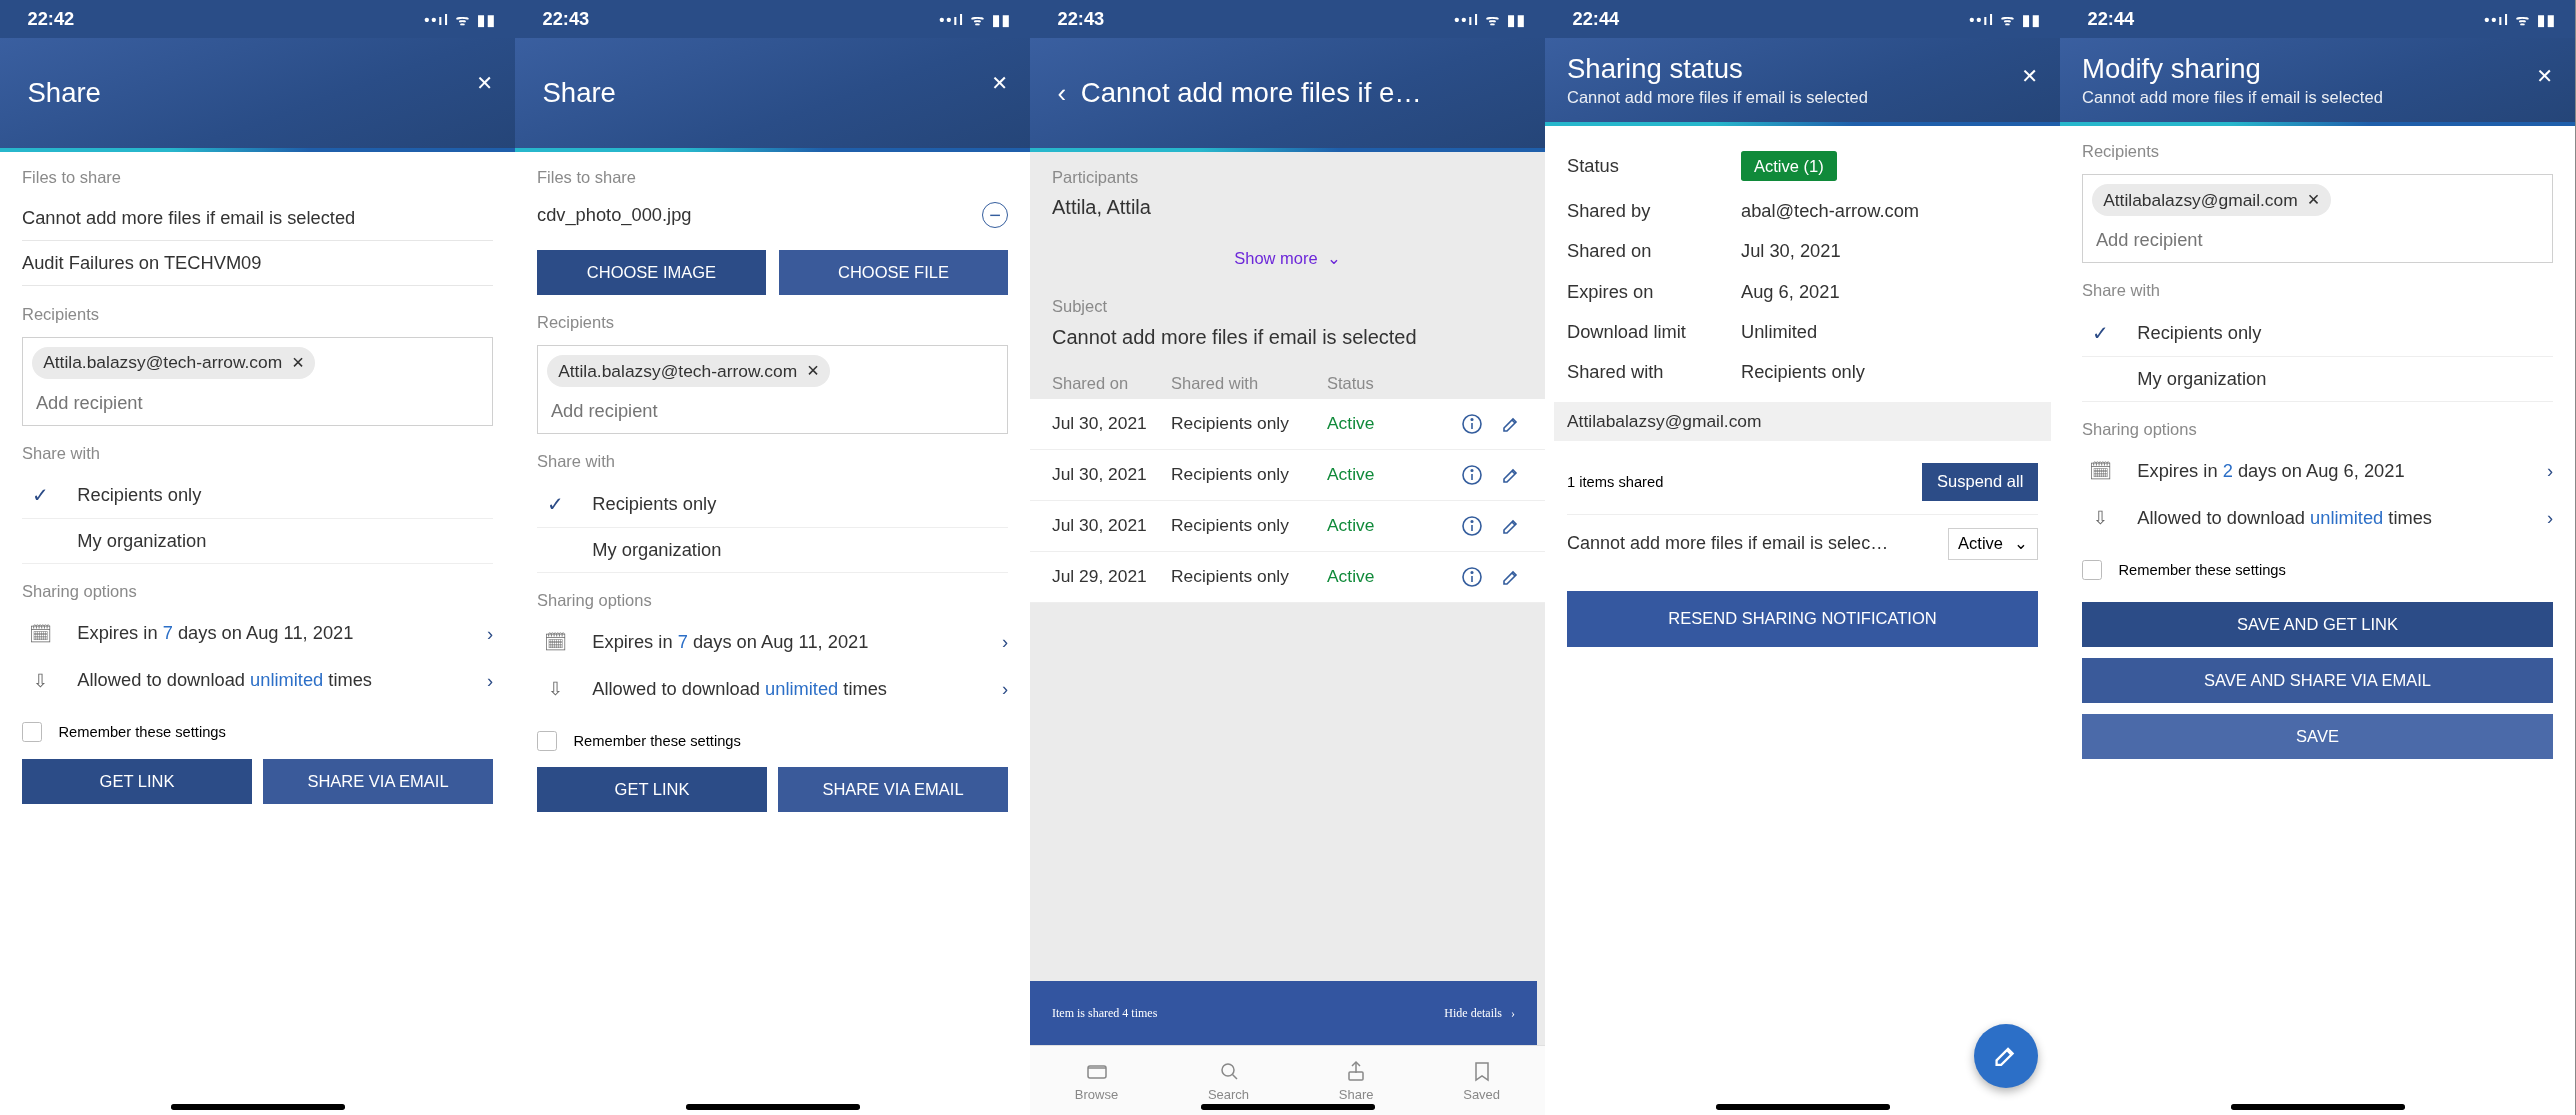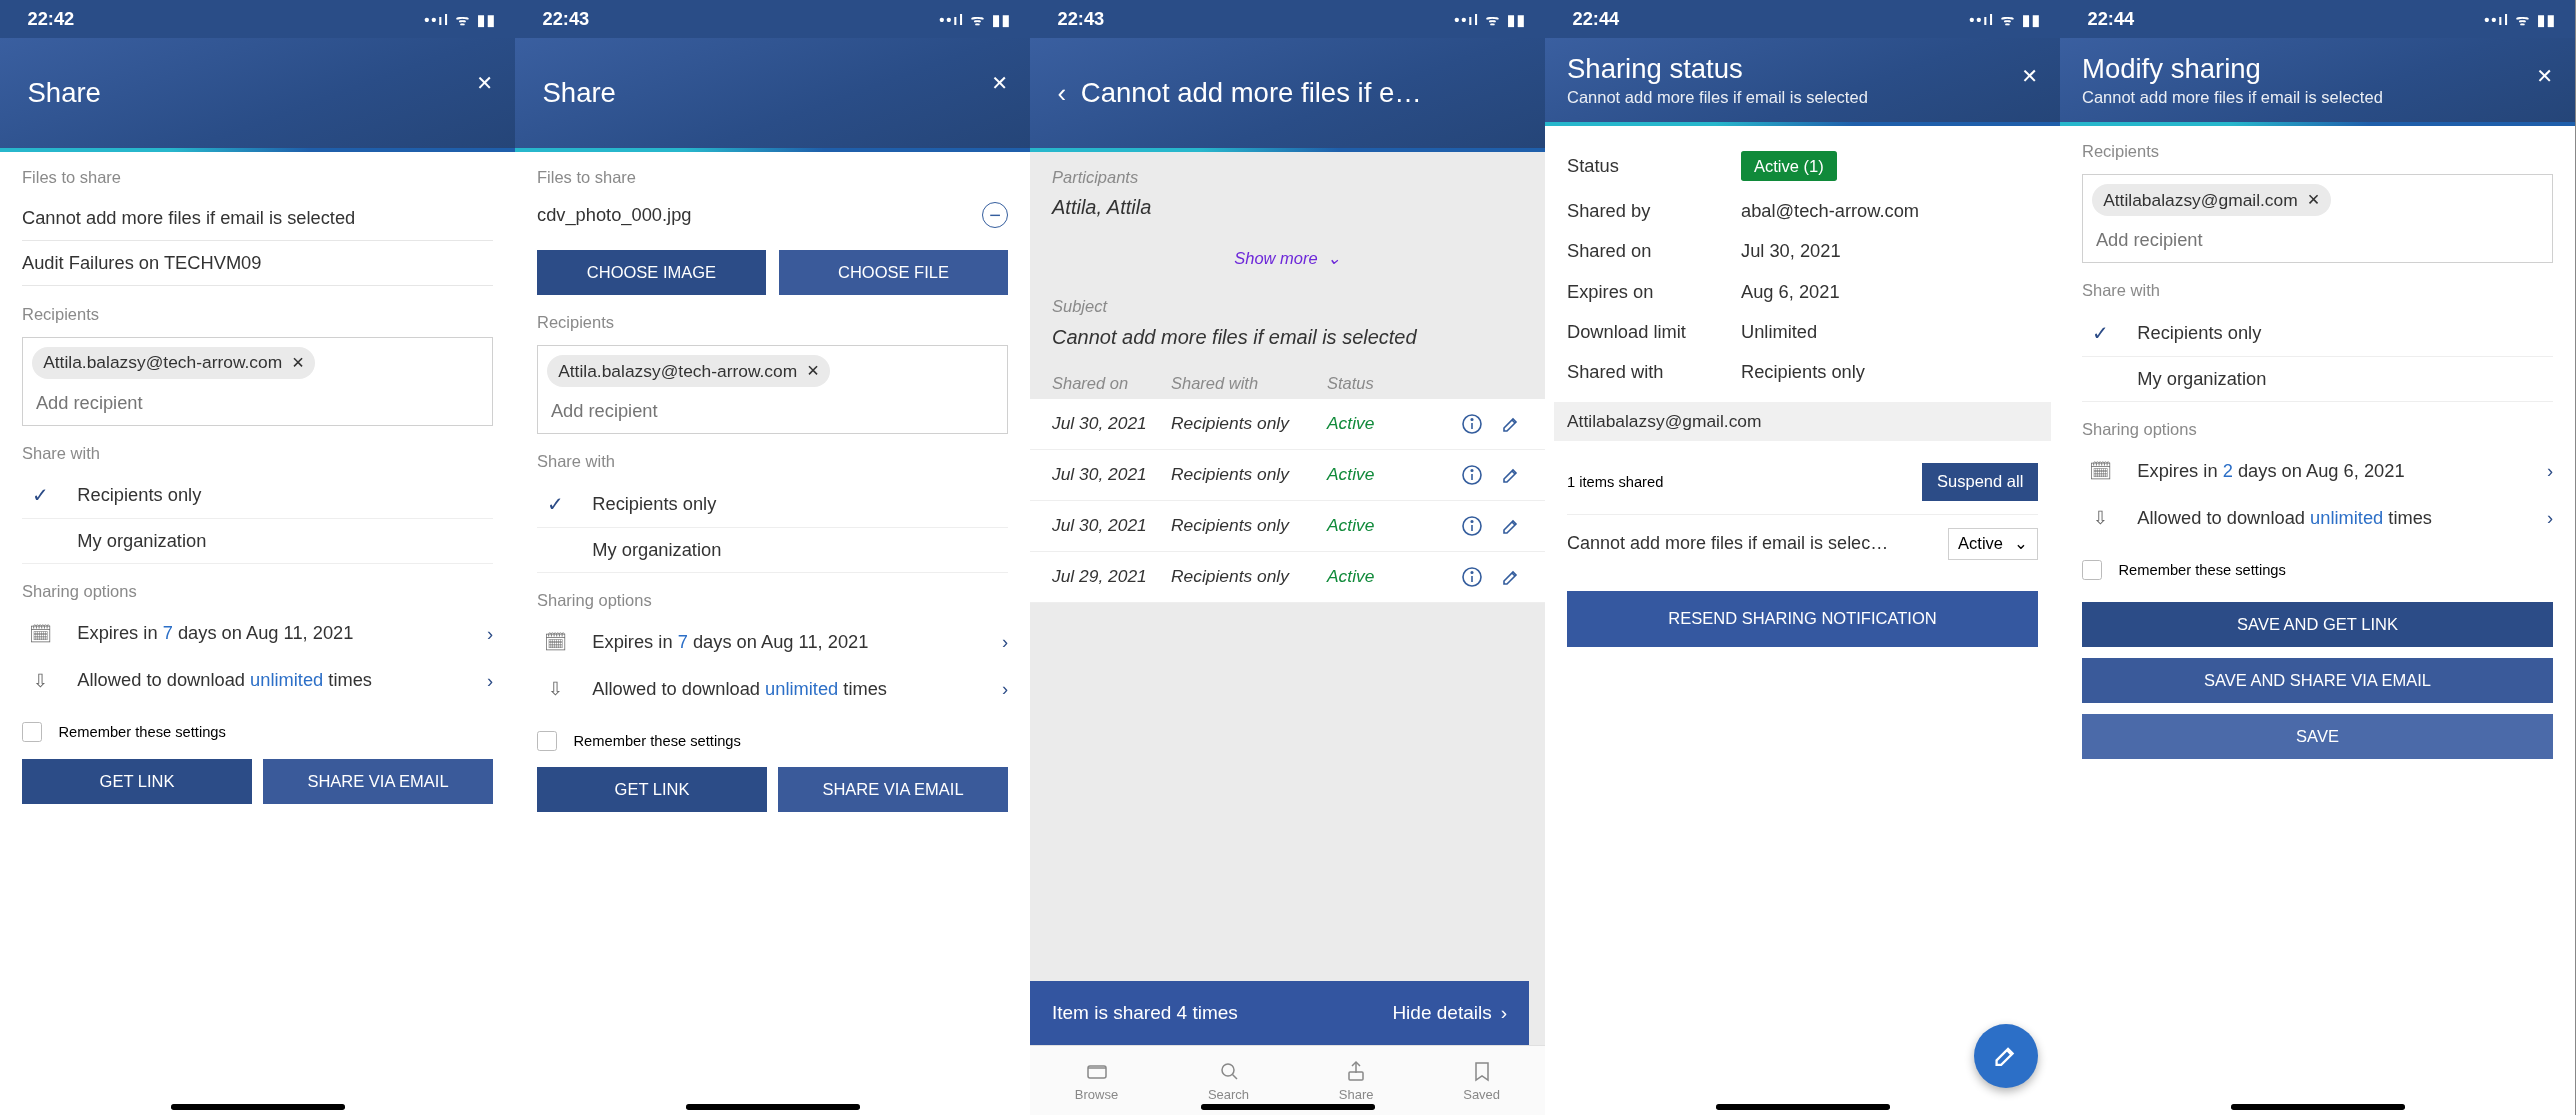--- a/index.html
+++ b/index.html
@@ -75,37 +75,37 @@
 .sharing-row .ic { width: 37px; text-align: center; color: #666; font-size: 18.3px; }
 .sharing-row .txt { flex: 1; font-size: 18.3px; color: #333; line-height: 1.35; }
 .sharing-row .chev { color: #2c4c87; font-size: 18.3px; }
 .link-blue { color: #2c6fc7; }
 .chk-row { display: flex; align-items: center; gap: 16.5px; padding-top: 18.3px; }
 .chkbox { width: 20px; height: 20px; border: 1.8px solid #bbb; border-radius: 2.7px; }
 .bottom-btns { display: flex; gap: 11px; padding: 16.5px 0 0 0; }
 .home-ind { position: absolute; bottom: 5.5px; left: 50%; transform: translateX(-50%); width: 174px; height: 5.5px; background: #000; border-radius: 2.7px; }
 
 
-.s3-content { background: #ebebeb; padding: 0; font-style: italic; }
+.s3-content { background: #ebebeb; padding: 0; }
 .s3-block { background: #ebebeb; padding: 16.5px 22px; }
 .s3-block .label { color: #8a8a8a; font-size: 16.5px; }
 .s3-block .val { font-size: 20px; color: #333; margin-top: 5.5px; }
 .showmore { text-align: center; color: #6d28d9; padding: 13px 0; font-size: 16.5px; }
 .s3-tableh { display: flex; padding: 9.2px 22px 5.5px 22px; background: #ebebeb; }
 .s3-tableh .c { font-size: 16.5px; color: #8a8a8a; }
 .s3-tableh .c1 { width: 119px; }
 .s3-tableh .c2 { width: 156px; }
 .s3-tableh .c3 { flex: 1; }
 .s3-row { display: flex; align-items: center; padding: 13px 22px; background: #fff; border-bottom: 0.9px solid #eee; }
 .s3-row .c1 { width: 119px; font-size: 17.4px; color: #333; }
 .s3-row .c2 { width: 156px; font-size: 17.4px; color: #333; }
 .s3-row .c3 { flex: 1; font-size: 17.4px; color: #108a3a; }
 .s3-row .icns { display: flex; gap: 14.7px; }
 .iconbtn { width: 24px; height: 24px; color: #345d9d; cursor: pointer; }
-.s3-bar { position: absolute; bottom: 70px; left: 0; right: 16px; height: 64px; background: #3355a0; color: #fff; display: flex; align-items: center; justify-content: space-between; padding: 0 22px; font-size: 19px; }
+.s3-bar { position: absolute; bottom: 70px; left: 0; right: 8px; height: 64px; background: #3355a0; color: #fff; display: flex; align-items: center; justify-content: space-between; padding: 0 22px; font-size: 12px; font-family: Liberation Serif, serif; }
 .s3-hide { display: flex; align-items: center; gap: 9px; }
 .tabbar { position: absolute; bottom: 0; left: 0; right: 0; height: 70px; background: #fafafa; display: flex; align-items: center; justify-content: space-around; border-top: 0.9px solid #e0e0e0; }
 .tabitm { display: flex; flex-direction: column; align-items: center; gap: 3.7px; color: #888; font-size: 13px; }
 .tabitm svg { width: 24px; height: 24px; }
 
 
 .s4-list { display: flex; flex-direction: column; gap: 0; }
 .s4-row { display: flex; align-items: center; padding: 9.2px 0; font-size: 18.3px; }
 .s4-row .k { width: 174px; color: #333; }
 .s4-row .v { flex: 1; color: #333; }

